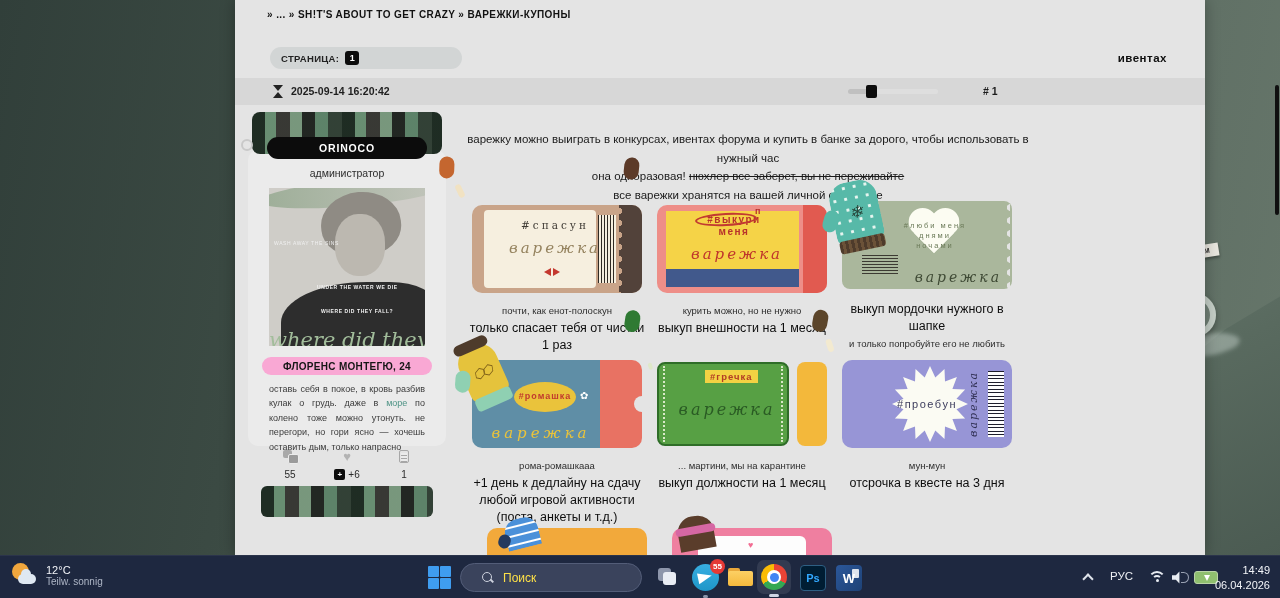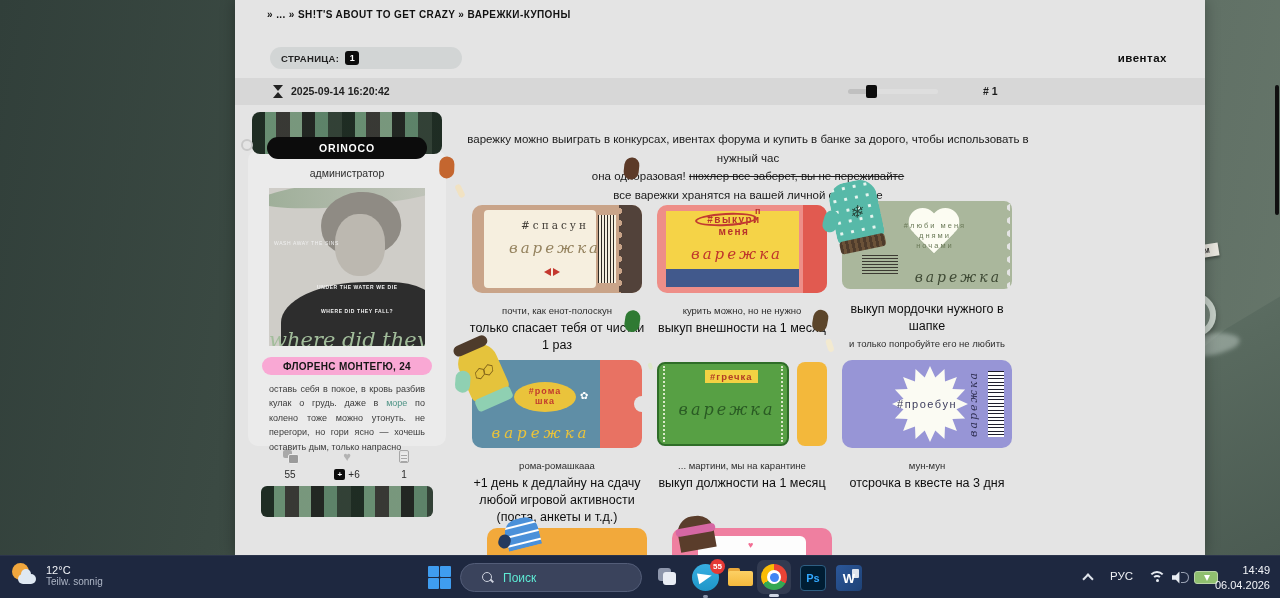--- a/index.html
+++ b/index.html
@@ -166,21 +166,21 @@
   .t3 .bar{position:absolute;left:20px;top:54px;width:36px;height:20px;
     background:repeating-linear-gradient(#3c3a32 0 1px,transparent 1px 3px)}
   .t3 .word{position:absolute;right:10px;bottom:4px;font-family:"DejaVu Serif",serif;font-style:italic;
     font-size:14px;letter-spacing:3px;color:#3f4a35;z-index:3}
 
   
   .t4 .main{position:absolute;left:0;top:0;bottom:0;width:128px;background:#5f8ea6;border-radius:10px 0 0 10px}
   .t4 .stub{position:absolute;left:128px;right:0;top:0;bottom:0;background:#e87263;border-radius:0 10px 10px 0}
   .t4 .notch{position:absolute;right:-8px;top:36px;width:16px;height:16px;background:#e4e4e4;border-radius:50%}
   .t4 .oval{position:absolute;left:42px;top:22px;width:62px;height:30px;background:#eac33b;border-radius:50%;
-    display:flex;flex-direction:column;align-items:center;justify-content:center;z-index:2}
+    display:flex;flex-direction:row;align-items:center;justify-content:center;z-index:2}
   .t4 .oval span{font-size:9px;font-weight:bold;color:#c23b2e;letter-spacing:1px;line-height:1.1}
   .t4 .dz{position:absolute;font-size:10px;color:#fff;z-index:2}
   .t4 .dz1{left:26px;top:32px}.t4 .dz2{left:108px;top:30px}
   .t4 .word{position:absolute;left:14px;bottom:6px;width:110px;font-family:"DejaVu Serif",serif;font-style:italic;
     font-size:15px;letter-spacing:4px;color:#eac33b;z-index:2}
 
   
   .t5 .main{position:absolute;left:0;top:2px;bottom:2px;width:132px;background:#57a044;border:2px solid #2f6d28;
     border-radius:8px;box-shadow:inset 0 0 0 2px #57a044}
   .t5 .main::before{content:"";position:absolute;left:4px;top:2px;bottom:2px;width:0;border-left:2px dotted #d9e8c8}
@@ -222,21 +222,21 @@
   #weather .t1l{font-size:11px;color:#f2f4f8}
   #weather .t2l{font-size:10px;color:#aeb6c6}
   #winbtn{position:absolute;left:428px;top:10px;width:23px;height:23px;display:grid;grid-template-columns:11px 11px;
     grid-template-rows:11px 11px;gap:1px;cursor:pointer}
   #winbtn i{background:#3f9df0;border-radius:1px}
   #search{position:absolute;left:460px;top:7px;width:182px;height:29px;border-radius:15px;background:#3a435c;
     border:1px solid #535d78;display:flex;align-items:center;padding-left:12px;cursor:text}
   .mag{position:relative;width:12px;height:12px}
   .mag::before{content:"";position:absolute;left:0;top:0;width:8px;height:8px;border:1.6px solid #ccd1dd;border-radius:50%}
   .mag::after{content:"";position:absolute;left:8px;top:8px;width:4px;height:1.6px;background:#ccd1dd;transform:rotate(45deg)}
-  #search span{margin-left:9px;font-size:12px;color:#5eead4}
+  #search span{margin-left:9px;font-size:12px;color:#fde047}
   #taskview{position:absolute;left:658px;top:12px;width:20px;height:18px;cursor:pointer}
   #taskview::before{content:"";position:absolute;left:0;top:0;width:13px;height:13px;background:#8d96ab;border-radius:3px}
   #taskview::after{content:"";position:absolute;left:5px;top:4px;width:13px;height:13px;background:#e9edf4;border-radius:3px}
   #telegram{position:absolute;left:692px;top:8px;width:27px;height:27px;background:linear-gradient(#37aee2,#1e96c8);
     border-radius:50%;cursor:pointer}
   #telegram .plane{position:absolute;left:6px;top:8px;width:0;height:0;border-top:5px solid transparent;
     border-bottom:6px solid transparent;border-left:14px solid #fff;transform:rotate(-12deg)}
   #telegram .badge{position:absolute;right:-6px;top:-5px;min-width:15px;height:15px;background:#e53935;color:#fff;
     font-size:8px;font-weight:bold;border-radius:8px;display:flex;align-items:center;justify-content:center;padding:0 2px}
   #telegram .dot{position:absolute;left:11px;bottom:-7px;width:5px;height:3px;background:#8a93a8;border-radius:2px}

